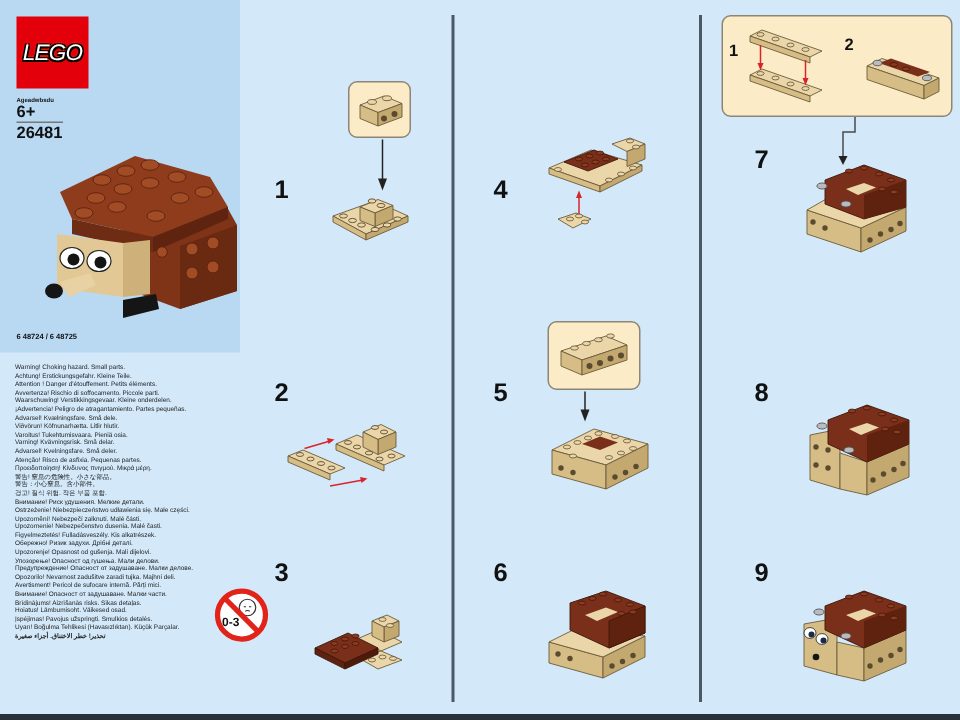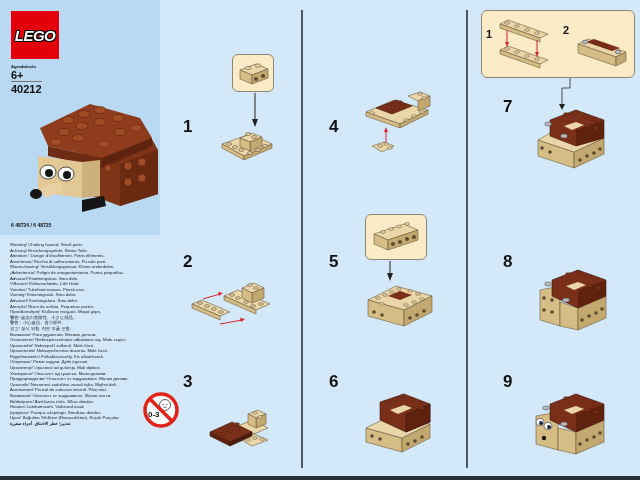--- a/index.html
+++ b/index.html
@@ -3,21 +3,21 @@
 <meta charset="utf-8">
 <style>
   * { margin:0; padding:0; box-sizing:border-box; }
   html, body { width:640px; height:480px; overflow:hidden; }
   body { background:#d3e9fa; font-family:"Liberation Sans", sans-serif; position:relative; }
   .page { position:absolute; left:0; top:0; width:640px; height:476px; background:#d3e9fa; }
   .bottom-bar { position:absolute; left:0; top:476px; width:640px; height:4px; background:#2a3038; }
   .left-col { position:absolute; left:0; top:0; width:160px; height:476px; }
   .box-panel { position:absolute; left:0; top:0; width:160px; height:235px; background:#b9d9f3; }
   .lego-logo { position:absolute; left:11px; top:11px; width:48px; height:48px; background:#e3000b; display:flex; align-items:center; justify-content:center; }
-  .lego-logo span { font-family:"Liberation Sans", sans-serif; font-weight:bold; font-style:italic; font-size:15px; color:#fff; letter-spacing:-0.5px;
+  .lego-logo span { font-family:"Liberation Sans", sans-serif; font-weight:normal; font-style:italic; font-size:15px; color:#fff; letter-spacing:-0.5px;
      text-shadow: -1px -1px 0 #000, 1px -1px 0 #000, -1px 1px 0 #000, 1px 1px 0 #000, 0 0 2px #ffd500; }
   .age-label { position:absolute; left:11px; top:64px; font-size:4px; font-weight:bold; color:#111; }
   .age { position:absolute; left:11px; top:69px; font-size:11px; font-weight:bold; color:#111; }
   .age-rule { position:absolute; left:11px; top:81px; width:31px; height:1px; background:#777; }
   .set-number { position:absolute; left:11px; top:83px; font-size:11px; font-weight:bold; color:#111; }
   .box-art { position:absolute; left:20px; top:82px; width:140px; height:130px; }
   .item-codes { position:absolute; left:11px; top:222px; font-size:5px; font-weight:bold; color:#111; }
   .warnings { position:absolute; left:10px; top:242px; width:150px; font-size:4.3px; line-height:5.6px; color:#222; white-space:nowrap; overflow:hidden; }
   .warnings div { overflow:hidden; }
   .warnings .arabic { font-weight:bold; }
@@ -35,21 +35,21 @@
 <div class="page">
 
   <div class="left-col">
     <div class="box-panel">
       <div class="lego-logo">
           <span>LEGO</span>
         </div>
       <div class="age-label">Ageadwbsdu</div>
       <div class="age">6+</div>
       <div class="age-rule"></div>
-      <div class="set-number">40212</div>
+      <div class="set-number">26481</div>
 
       <svg class="box-art" viewBox="0 0 140 130" width="140" height="130">
 
         <polygon points="62,62 128,50 138,68 138,112 100,124 62,110" fill="#7f3418"></polygon>
         <polygon points="100,82 138,68 138,112 100,124" fill="#6a2a12"></polygon>
 
         <polygon points="20,46 70,22 120,36 132,56 82,76 28,64" fill="#8e3c1c"></polygon>
         <polygon points="28,64 82,76 82,86 28,74" fill="#6e2c14"></polygon>
         <polygon points="82,76 132,56 132,64 82,86" fill="#5e2410"></polygon>
 

